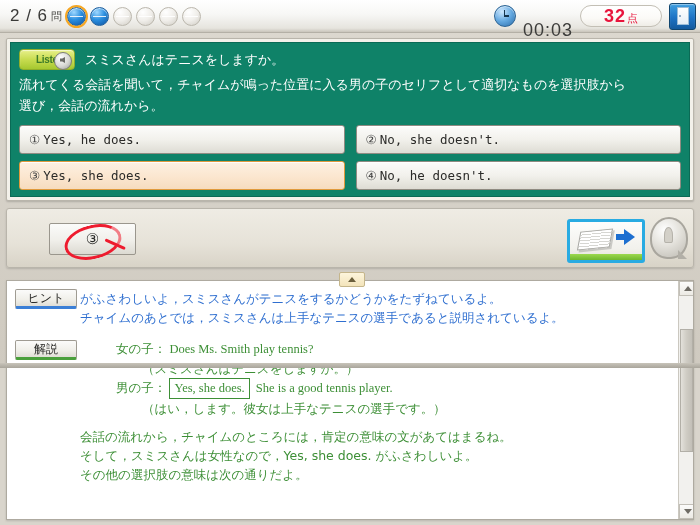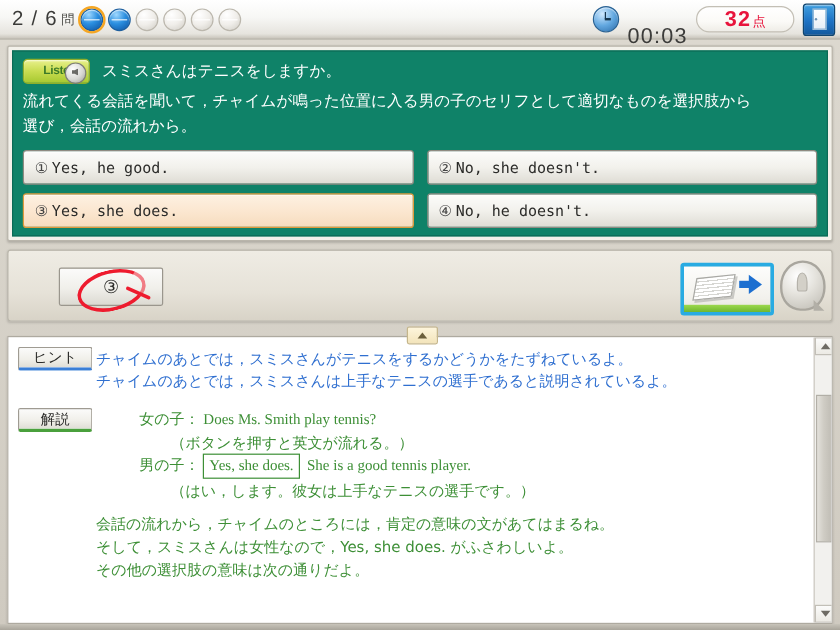--- a/index.html
+++ b/index.html
@@ -11,21 +11,21 @@
     height: 525px;
     overflow: hidden;
     font-family: "DejaVu Sans", "Liberation Sans", sans-serif;
     background: #d9d5cc;
     -webkit-font-smoothing: none;
   }
 
   .app {
     position: relative;
     width: 700px;
-    height: 525px;
+    height: 368px;
     background: linear-gradient(180deg, #ddd9d0 0%, #cfcac0 100%);
     box-sizing: border-box;
   }
 
   
   .header {
     position: absolute;
     left: 0; top: 0;
     width: 700px;
     height: 33px;
@@ -571,21 +571,21 @@
         <span class="q-text">スミスさんはテニスをしますか。</span>
       </div>
       <div class="q-text-block">
         <div class="q-text">流れてくる会話を聞いて，チャイムが鳴った位置に入る男の子のセリフとして適切なものを選択肢から</div>
         <div class="q-text">選び，会話の流れから。</div>
       </div>
 
       <div class="choices">
         <div class="choice">
           <span class="num">①</span>
-          <span>Yes, he good.</span>
+          <span>Yes, he does.</span>
         </div>
         <div class="choice">
           <span class="num">②</span>
           <span>No, she doesn't.</span>
         </div>
         <div class="choice selected">
           <span class="num">③</span>
           <span>Yes, she does.</span>
         </div>
         <div class="choice">
@@ -614,36 +614,36 @@
   </div>
 
   <div class="collapse-tab"></div>
 
   <div class="expl-panel">
     <div class="expl-inner">
 
       <div class="sec-row">
         <div class="sec-label hint">ヒント</div>
         <div class="sec-lines">
-          <div class="line blue">チャイムのあとでは，スミスさんがテニスをするかどうかをたずねているよ。</div>
+          <div class="line blue">がふさわしいよ，スミスさんがテニスをするかどうかをたずねているよ。</div>
           <div class="line blue">チャイムのあとでは，スミスさんは上手なテニスの選手であると説明されているよ。</div>
         </div>
       </div>
 
       <div class="gap"></div>
 
       <div class="sec-row">
         <div class="sec-label expl">解説</div>
         <div class="sec-lines">
 
           <div class="line green indent1">
             <span>女の子：</span>
             <span class="mono">Does Ms. Smith play tennis?</span>
           </div>
-          <div class="line green indent2">（ボタンを押すと英文が流れる。）</div>
+          <div class="line green indent2">（スミスさんはテニスをしますか。）</div>
 
           <div class="line green indent1">
             <span>男の子：</span>
             <span class="mono boxed">Yes, she does.</span>
             <span class="mono">She is a good tennis player.</span>
           </div>
           <div class="line green indent2">（はい，します。彼女は上手なテニスの選手です。）</div>
 
           <div class="gap"></div>
 

